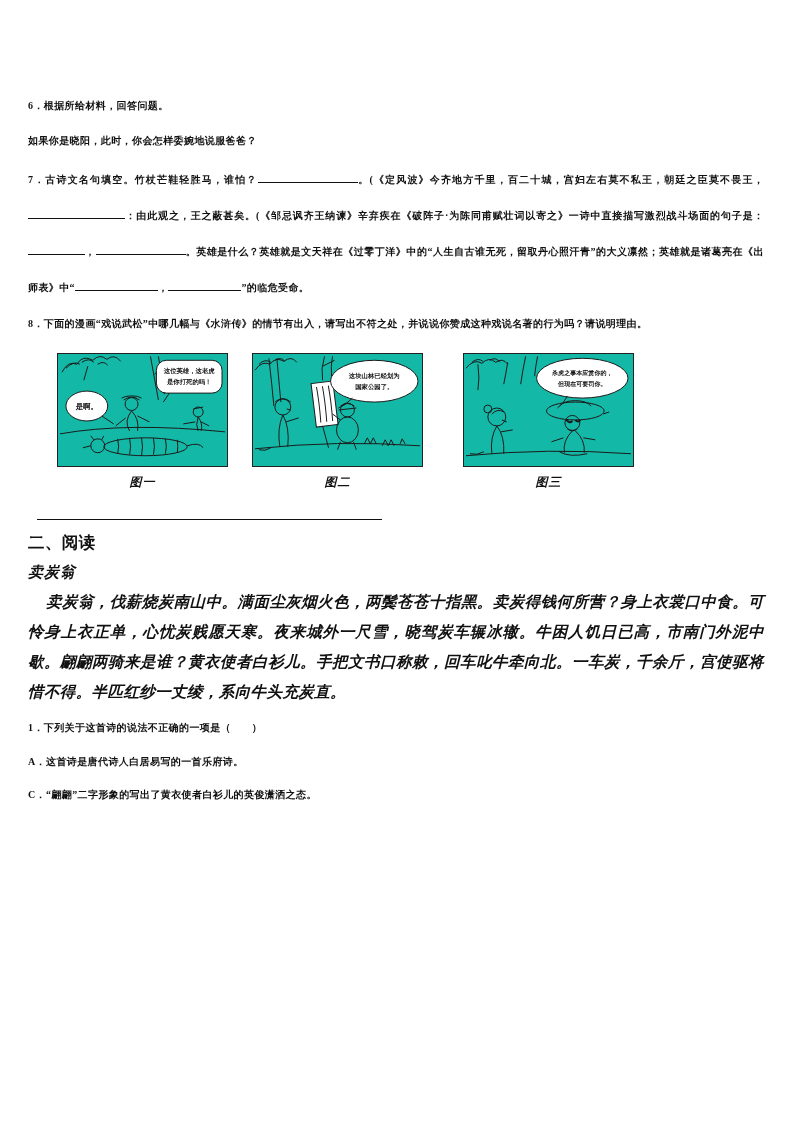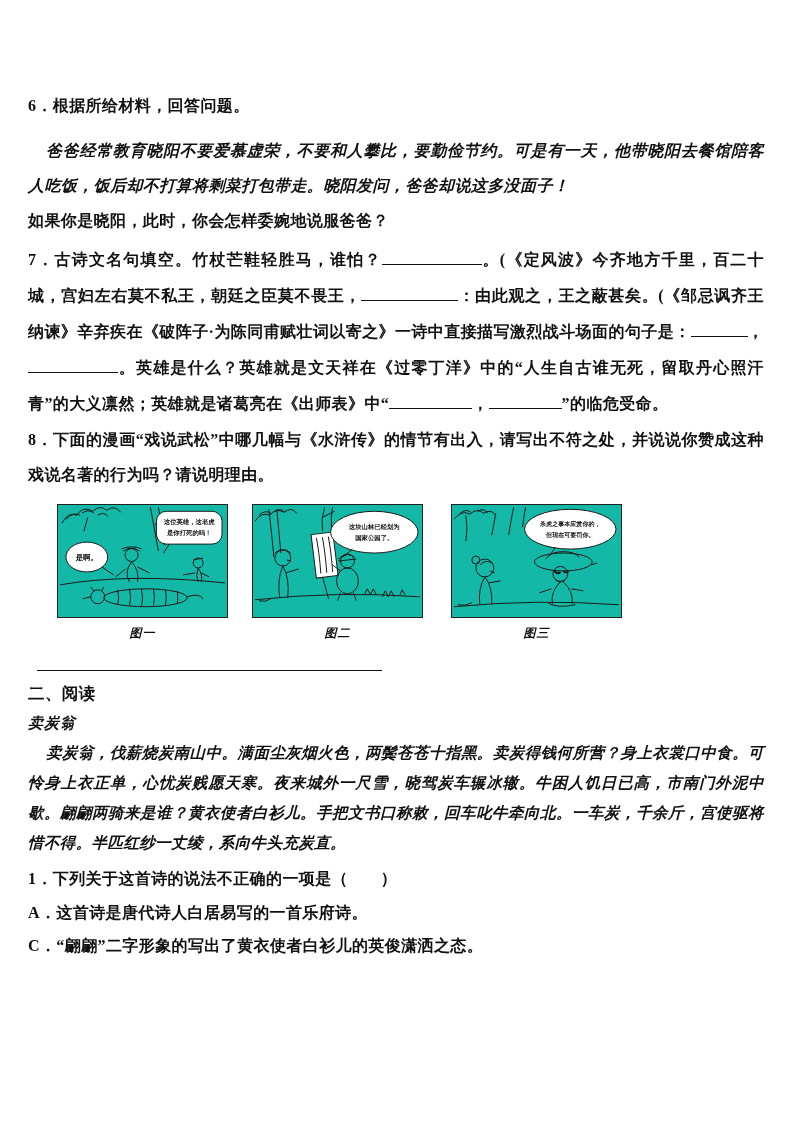--- a/index.html
+++ b/index.html
@@ -11,21 +11,21 @@
     margin: 0 auto;
     background: #fff;
     color: #111;
     font-family: "Liberation Serif", "DejaVu Serif", serif;
     font-weight: bold;
     padding: 88px 30px 0 28px;
     overflow: hidden;
   }
   .para {
     margin: 0;
-    font-size: 16px;
+    font-size: 10px;
     line-height: 35px;
     text-align: justify;
     letter-spacing: 0.4px;
   }
   .q6-heading { line-height: 35px; }
   .material {
     margin-top: 10px;
     font-style: italic;
     text-indent: 18px;
   }
@@ -39,21 +39,21 @@
   }
   .w100 { width: 100px; } .w97 { width: 97px; } .w57 { width: 57px; }
   .w90 { width: 90px; } .w83 { width: 83px; } .w73 { width: 73px; }
 
   .comic-row {
     display: flex;
     gap: 24px;
     margin: 12px 0 0 29px;
   }
   .comic-col { width: 171px; }
-  .comic-col.c3 { margin-left: 4px; }
+  .comic-col.c3 { margin-left: 16px; }
   .panel {
     width: 171px; height: 114px;
     border: 1.5px solid #222;
     background: #14b8a6;
   }
   .panel svg { display: block; width: 100%; height: 100%; }
   .caption {
     text-align: center;
     font-size: 12px;
     margin-top: 7px;
@@ -84,21 +84,20 @@
     fill: #111;
     font-weight: bold;
   }
 </style>
 </head>
 <body>
 
 <div class="page">
 
   <p class="para q6-heading">6．根据所给材料，回答问题。</p>
-  <p class="para material">爸爸经常教育晓阳不要爱慕虚荣，不要和人攀比，要勤俭节约。可是有一天，他带晓阳去餐馆陪客人吃饭，饭后却不打算将剩菜打包带走。晓阳发问，爸爸却说这多没面子！</p>
   <p class="para">如果你是晓阳，此时，你会怎样委婉地说服爸爸？</p>
 
   <p class="para q7"><span>7．古诗文名句填空。竹杖芒鞋轻胜马，谁怕？</span><span class="blank w100"></span><span>。(《定风波》今齐地方千里，百二十城，宫妇左右莫不私王，朝廷之臣莫不畏王，</span><span class="blank w97"></span><span>：由此观之，王之蔽甚矣。(《邹忌讽齐王纳谏》辛弃疾在《破阵子·为陈同甫赋壮词以寄之》一诗中直接描写激烈战斗场面的句子是：</span><span class="blank w57"></span><span>，</span><span class="blank w90"></span><span>。英雄是什么？英雄就是文天祥在《过零丁洋》中的“人生自古谁无死，留取丹心照汗青”的大义凛然；英雄就是诸葛亮在《出师表》中“</span><span class="blank w83"></span><span>，</span><span class="blank w73"></span><span>”的临危受命。</span></p>
 
   <p class="para q8">8．下面的漫画“戏说武松”中哪几幅与《水浒传》的情节有出入，请写出不符之处，并说说你赞成这种戏说名著的行为吗？请说明理由。</p>
 
   <div class="comic-row">
 
     <div class="comic-col">
       <div class="panel">

